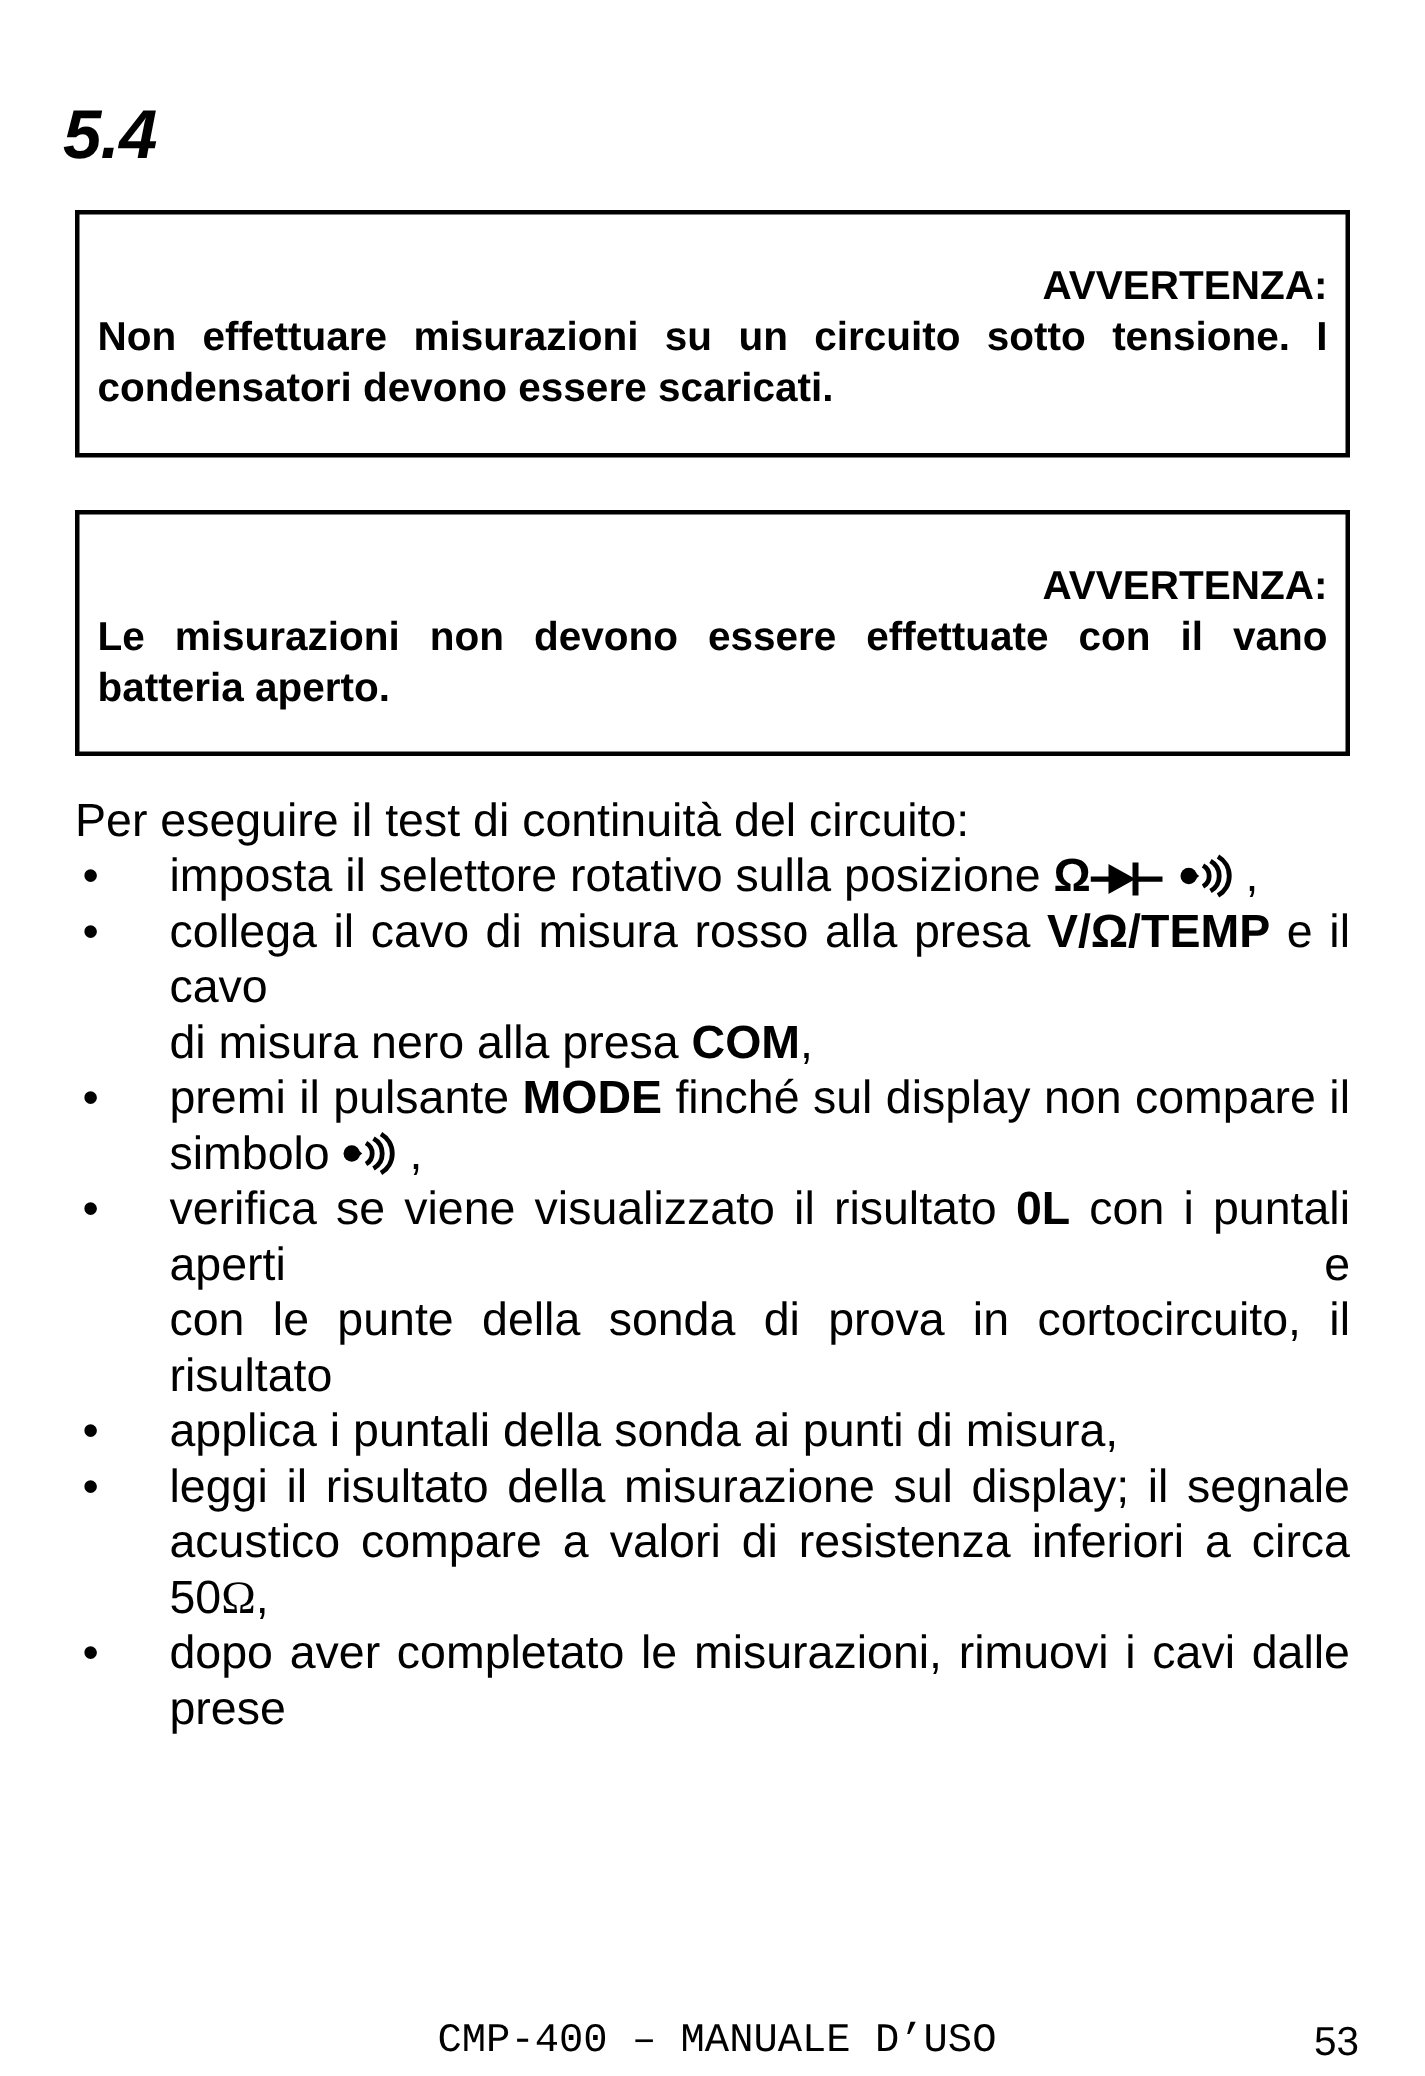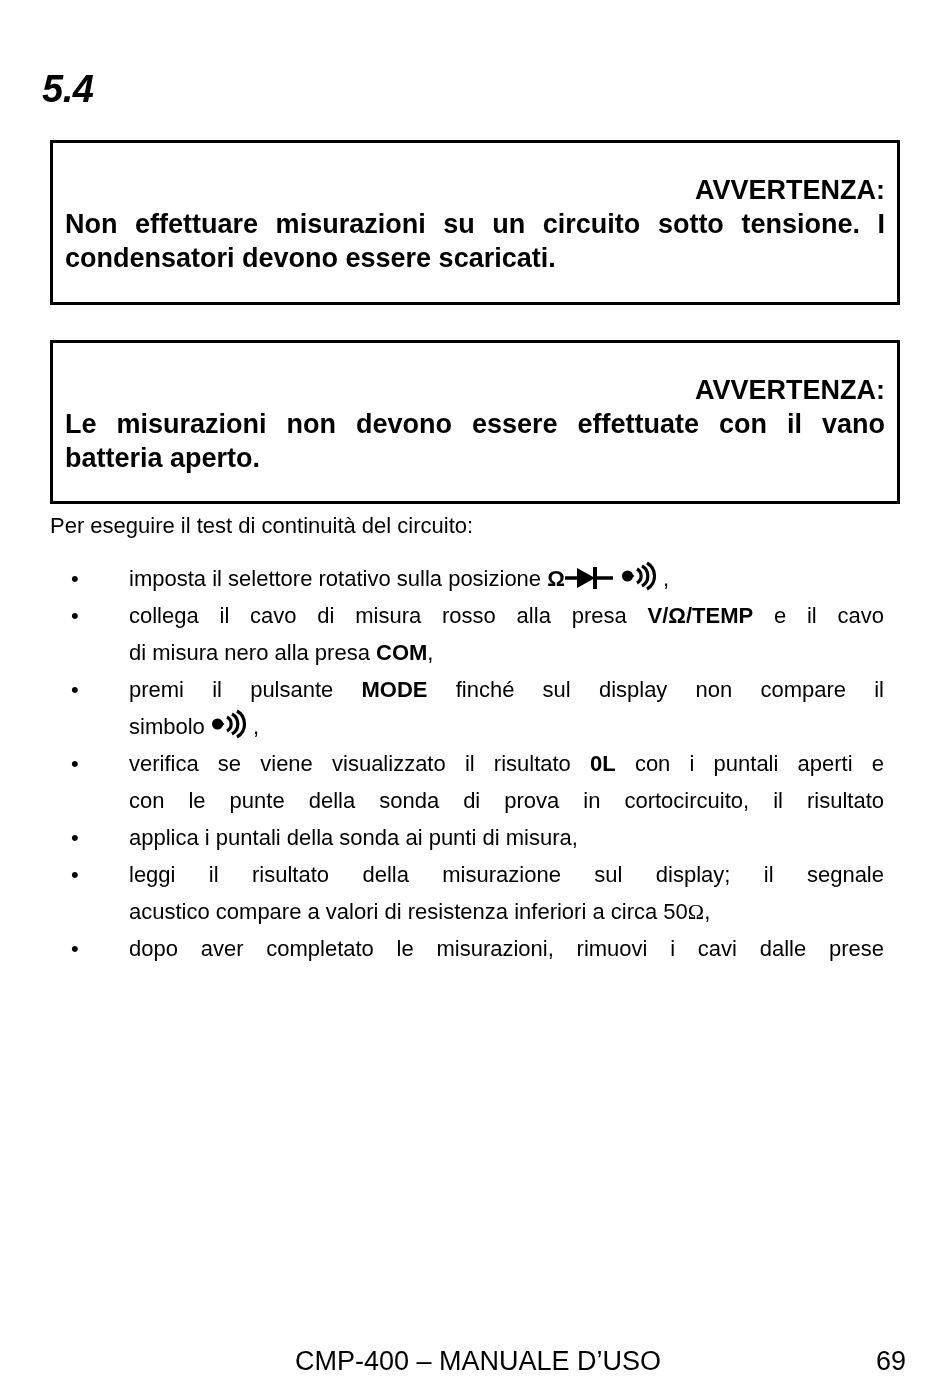--- a/index.html
+++ b/index.html
@@ -2,44 +2,44 @@
 <html><head>
 <meta charset="utf-8">
 <style>
   html,body { margin:0; padding:0; background:#ffffff; }
   .page {
     position:relative; width:950px; height:1384px; background:#ffffff;
     font-family:"Liberation Sans", sans-serif; color:#000000; overflow:hidden;
   }
   .heading {
     position:absolute; left:42px; top:70px; display:flex;
-    font-size:38px; font-weight:bold; font-style:italic; line-height:39px;
+    font-size:46px; font-weight:bold; font-style:italic; line-height:39px;
     letter-spacing:-0.5px;
   }
   .heading-number { width:81px; flex:0 0 auto; }
   .warning-box {
     position:absolute; left:50px; width:850px; box-sizing:border-box;
     border:3px solid #000000; background:#ffffff; padding:30px 12px 0 12px;
   }
   .warning-box.box1 { top:140px; height:165px; }
   .warning-box.box2 { top:340px; height:164px; }
   .warning-title { text-align:right; font-weight:bold; font-size:27px; line-height:34px; }
   .warning-line { font-weight:bold; font-size:27px; line-height:34px; text-align:justify; }
   .stretch { text-align:justify; text-align-last:justify; }
-  .body-text { position:absolute; left:50px; top:507px; width:850px; font-size:22px; line-height:37px; }
+  .body-text { position:absolute; left:50px; top:528px; width:850px; font-size:31px; line-height:37px; }
   .intro { margin:0; }
-  ul.procedure { list-style:none; margin:16px; padding:0; }
+  ul.procedure { list-style:none; margin:0; padding:0; }
   li.bullet-item { position:relative; padding-left:63px; }
   li.bullet-item::before { content:"\2022"; position:absolute; left:5px; top:0; }
   .bline { text-align:justify; }
   .b { font-weight:bold; }
   .sym { font-family:"Liberation Serif", serif; }
   .inline-icon { vertical-align:-5px; }
   .footer { position:absolute; left:50px; right:44px; top:1346px; font-size:27px; line-height:31px; }
-  .footer-title { position:absolute; left:0; right:0; text-align:center; }
+  .footer-title { position:absolute; left:0; right:0; text-align:center;font-family:Liberation Mono, monospace; }
   .footer-page { position:absolute; right:0; top:0; }
 </style>
 </head>
 <body>
 
 <div class="page">
 
   <div class="heading">
     <span class="heading-number">5.4</span>
   </div>
@@ -99,16 +99,16 @@
           <div class="bline"><span>acustico compare a valori di resistenza inferiori a circa 50</span><span class="sym">Ω</span><span>,</span></div>
         </li>
         <li class="bullet-item">
           <div class="bline stretch"><span>dopo aver completato le misurazioni, rimuovi i cavi dalle prese</span></div>
         </li>
       </ul>
   </div>
 
   <div class="footer">
     <span class="footer-title">CMP-400 – MANUALE D’USO</span>
-    <span class="footer-page">69</span>
+    <span class="footer-page">53</span>
   </div>
 
 </div>
 
 </body></html>

